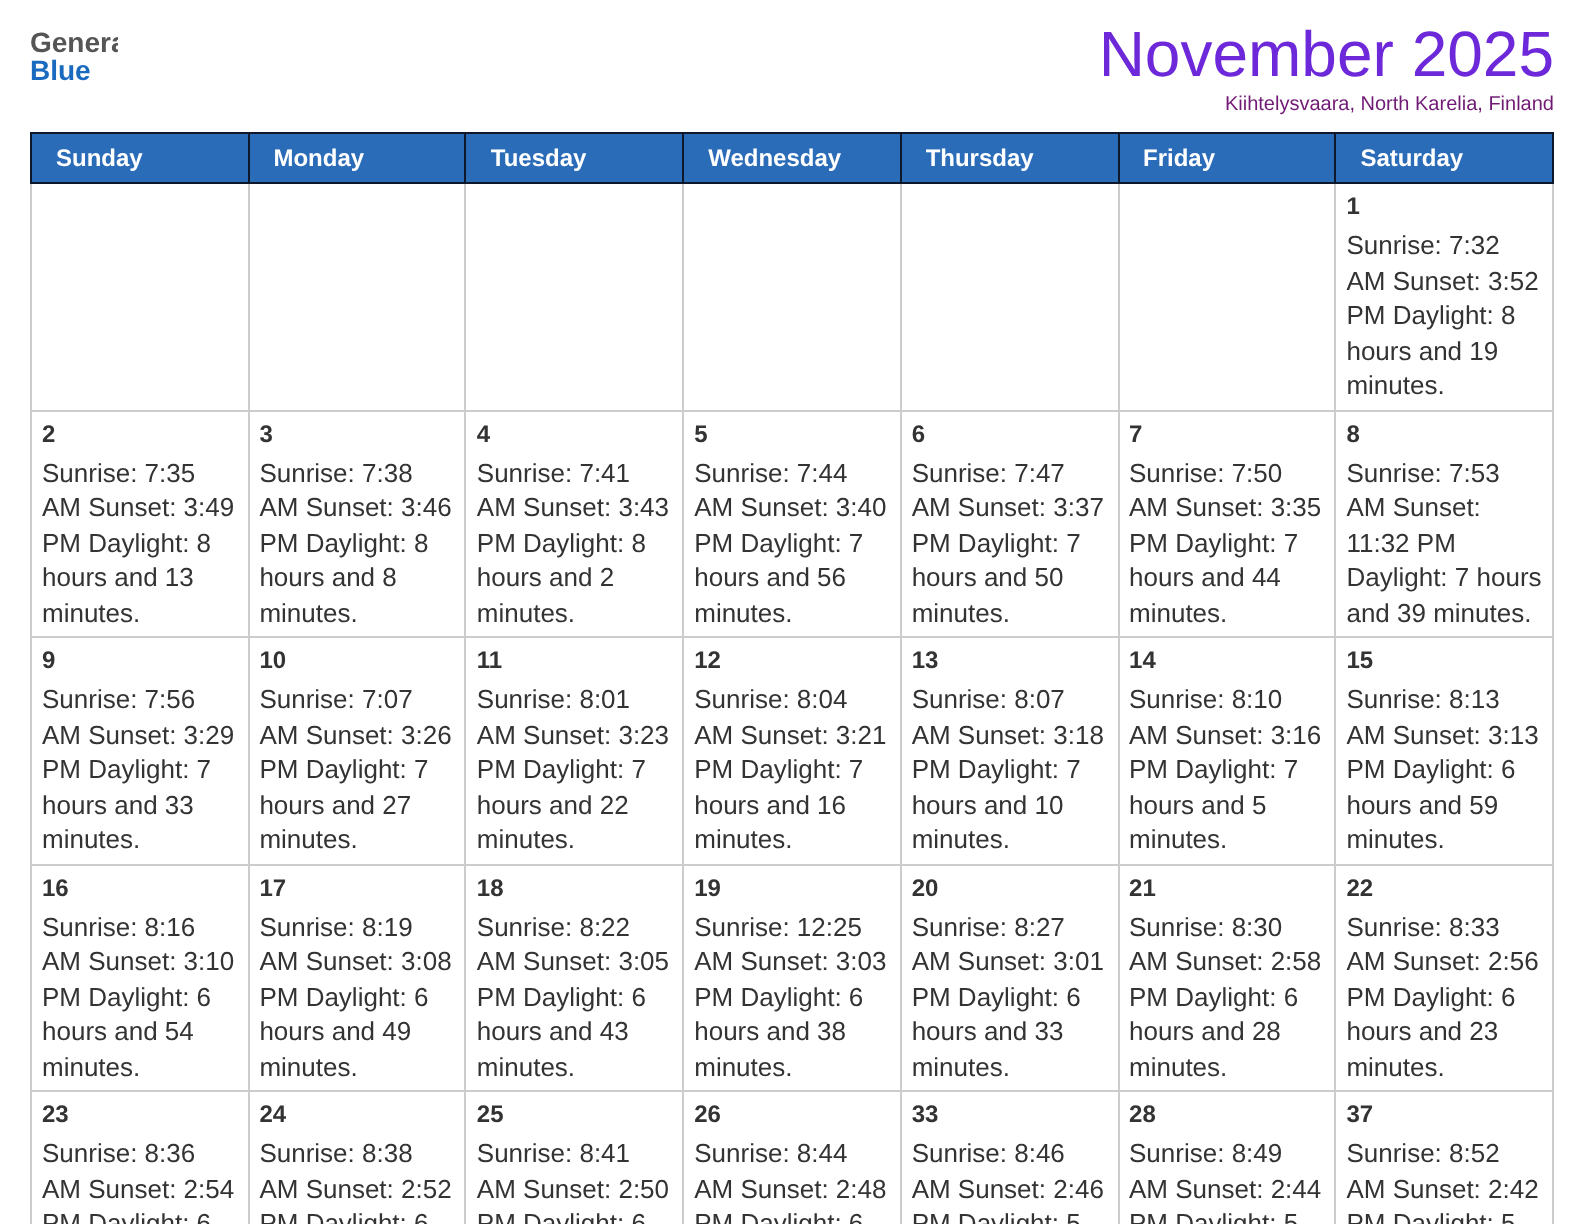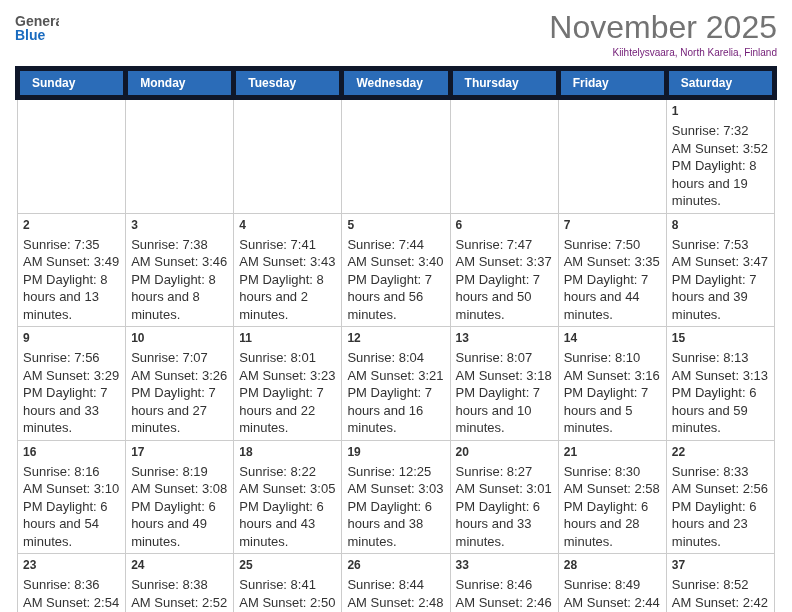--- a/index.html
+++ b/index.html
@@ -25,41 +25,41 @@
       display: flex;
       align-items: center;
       gap: 4px;
     }
     .title-area {
       text-align: right;
     }
     .month-title {
       font-size: 32px;
       font-weight: normal;
-      color: #737373;
+      color: #6d28d9;
       line-height: 1.1;
     }
     .location-title {
       font-size: 10px;
       color: #701a75;
       margin-top: 2px;
     }
     .calendar {
       width: 100%;
       border-collapse: collapse;
       border: 1px solid #ccc;
     }
     .calendar th {
       background: #2b6cb8;
       color: #fff;
       font-size: 12px;
       font-weight: bold;
       text-align: left;
       padding: 5px 12px;
-      border: 5px solid #0f172a;
+      border: 1px solid #0f172a;
     }
     .calendar td {
       vertical-align: top;
       border: 1px solid #ccc;
       padding: 3px 5px;
       width: calc(100% / 7);
       min-height: 75px;
       background: #fff;
       font-size: 10px;
       color: #333;
@@ -169,21 +169,21 @@
         <td>
           <span class="day-number">7</span>
           <div class="day-info">Sunrise: 7:50 AM
 Sunset: 3:35 PM
 Daylight: 7 hours
 and 44 minutes.</div>
         </td>
         <td>
           <span class="day-number">8</span>
           <div class="day-info">Sunrise: 7:53 AM
-Sunset: 3:47 PM
+Sunset: 11:32 PM
 Daylight: 7 hours
 and 39 minutes.</div>
         </td>
       </tr>
       <tr>
         <td>
           <span class="day-number">9</span>
           <div class="day-info">Sunrise: 7:56 AM
 Sunset: 3:29 PM
 Daylight: 7 hours

